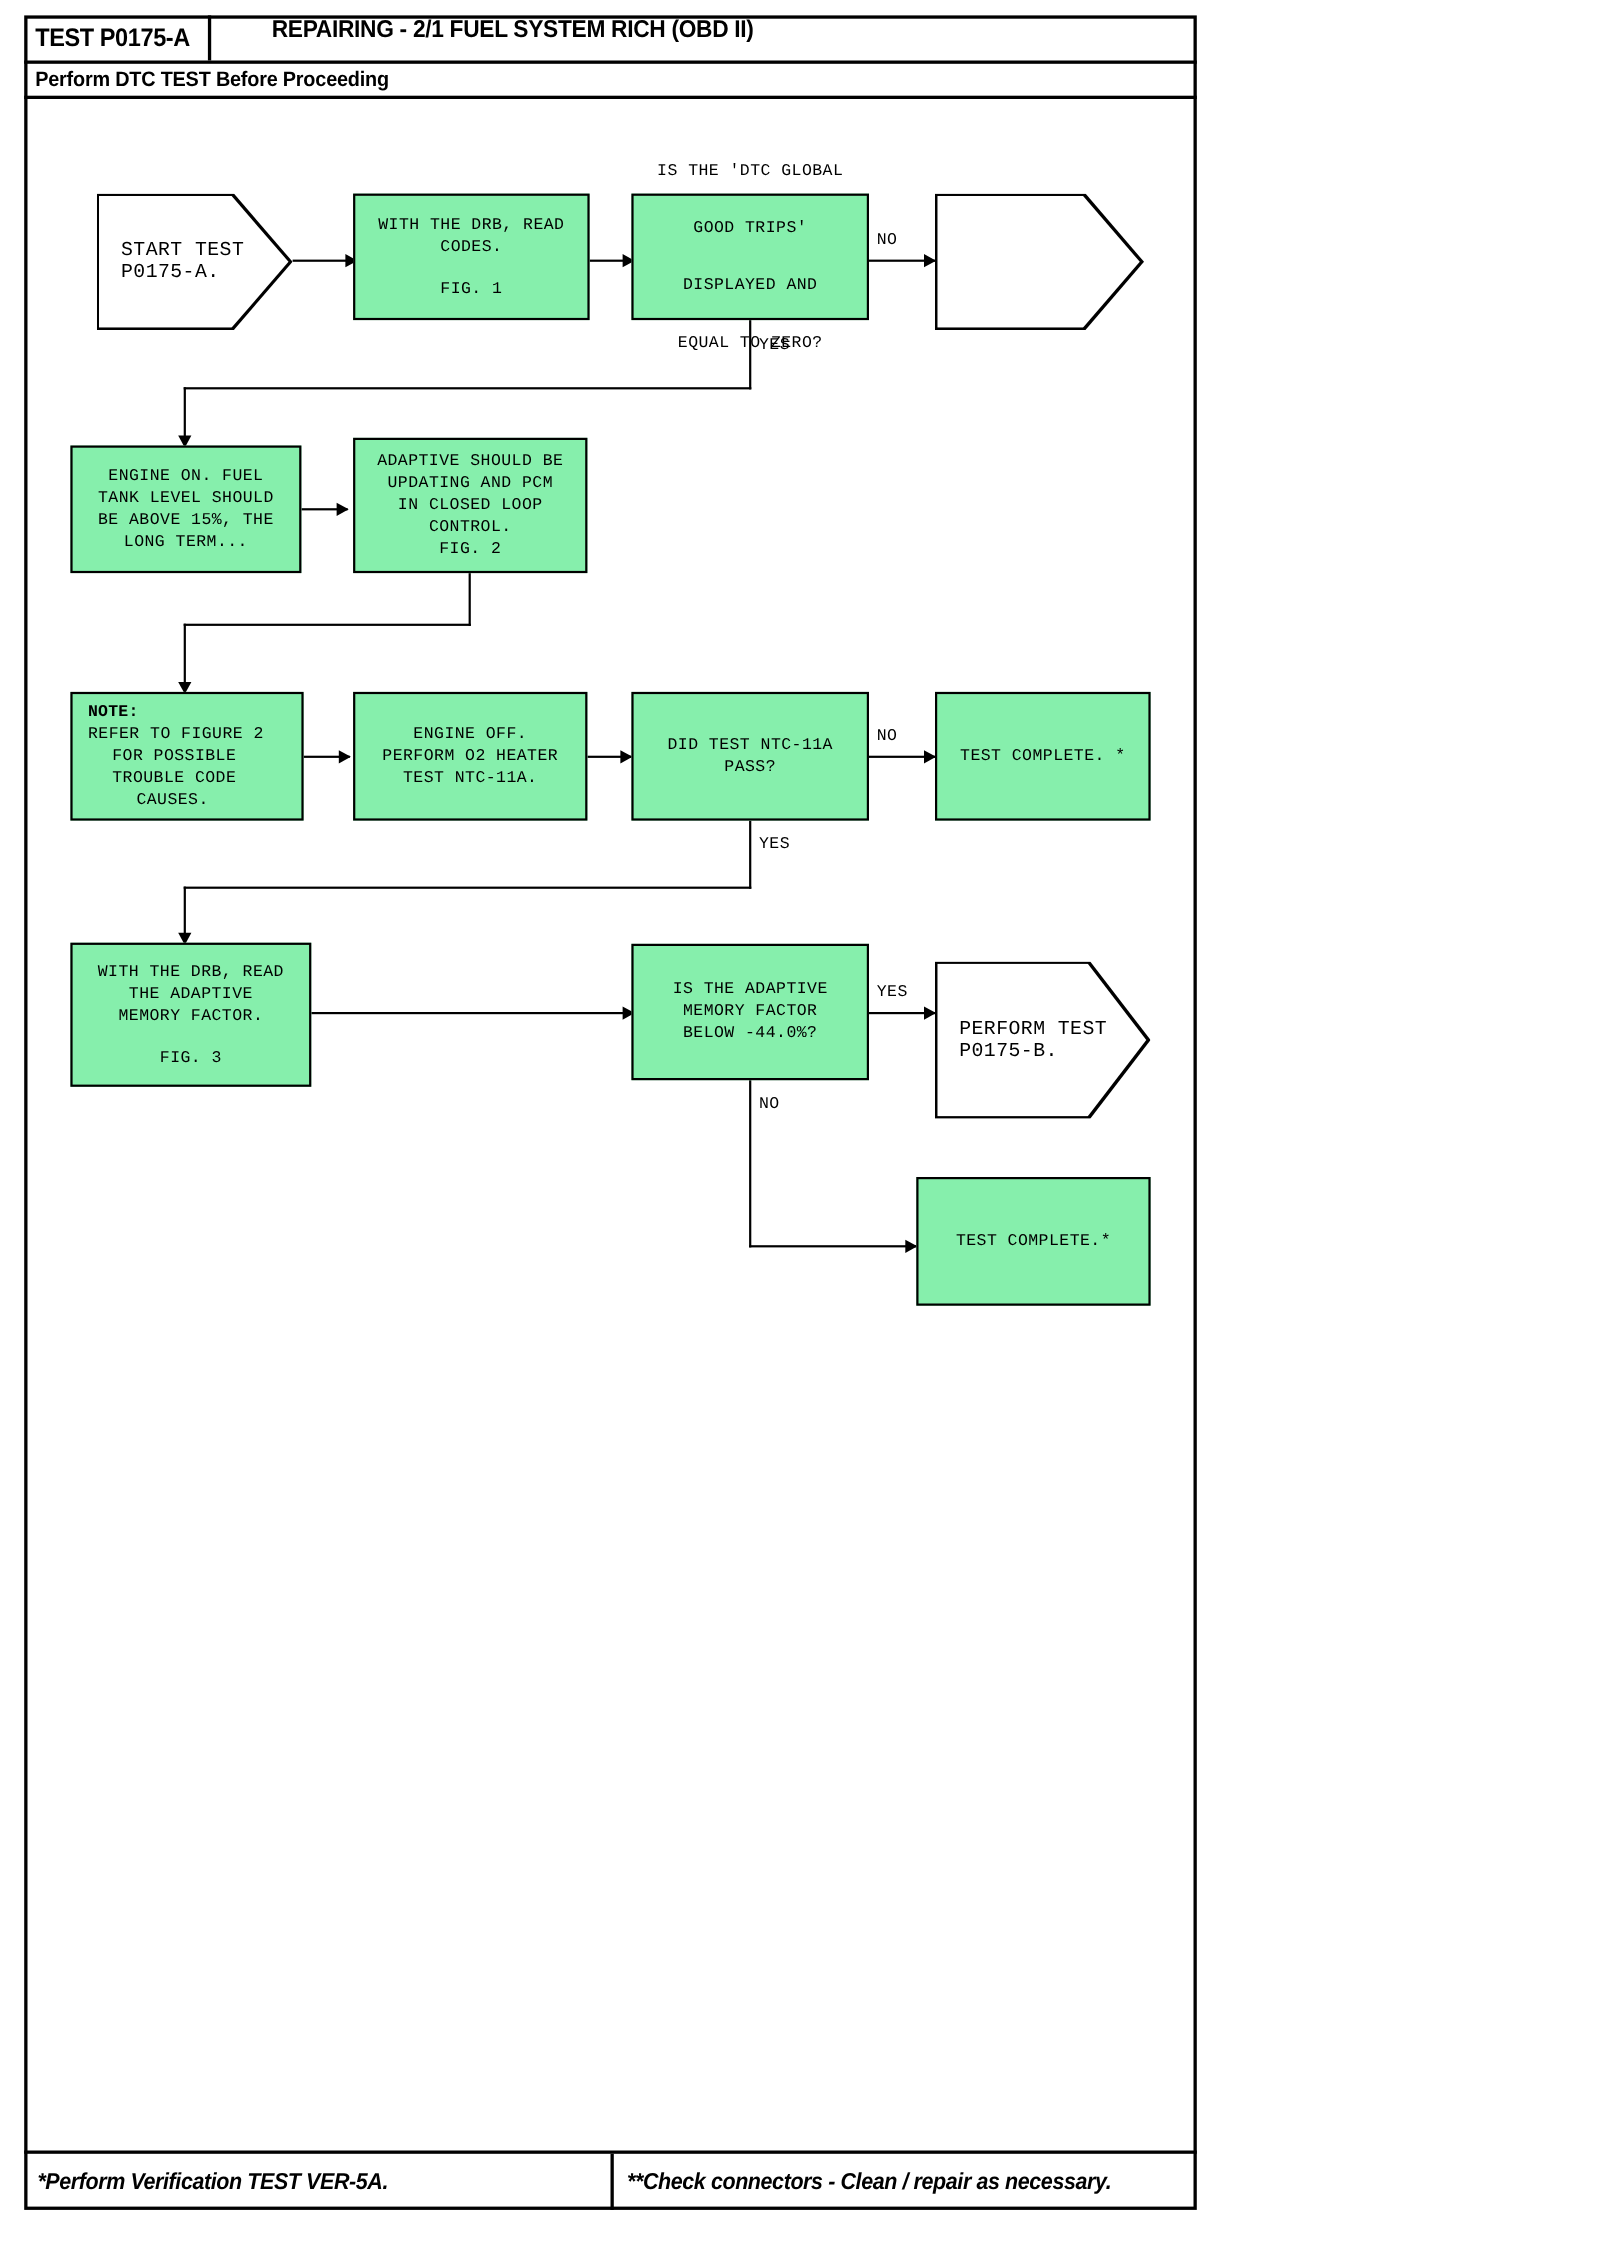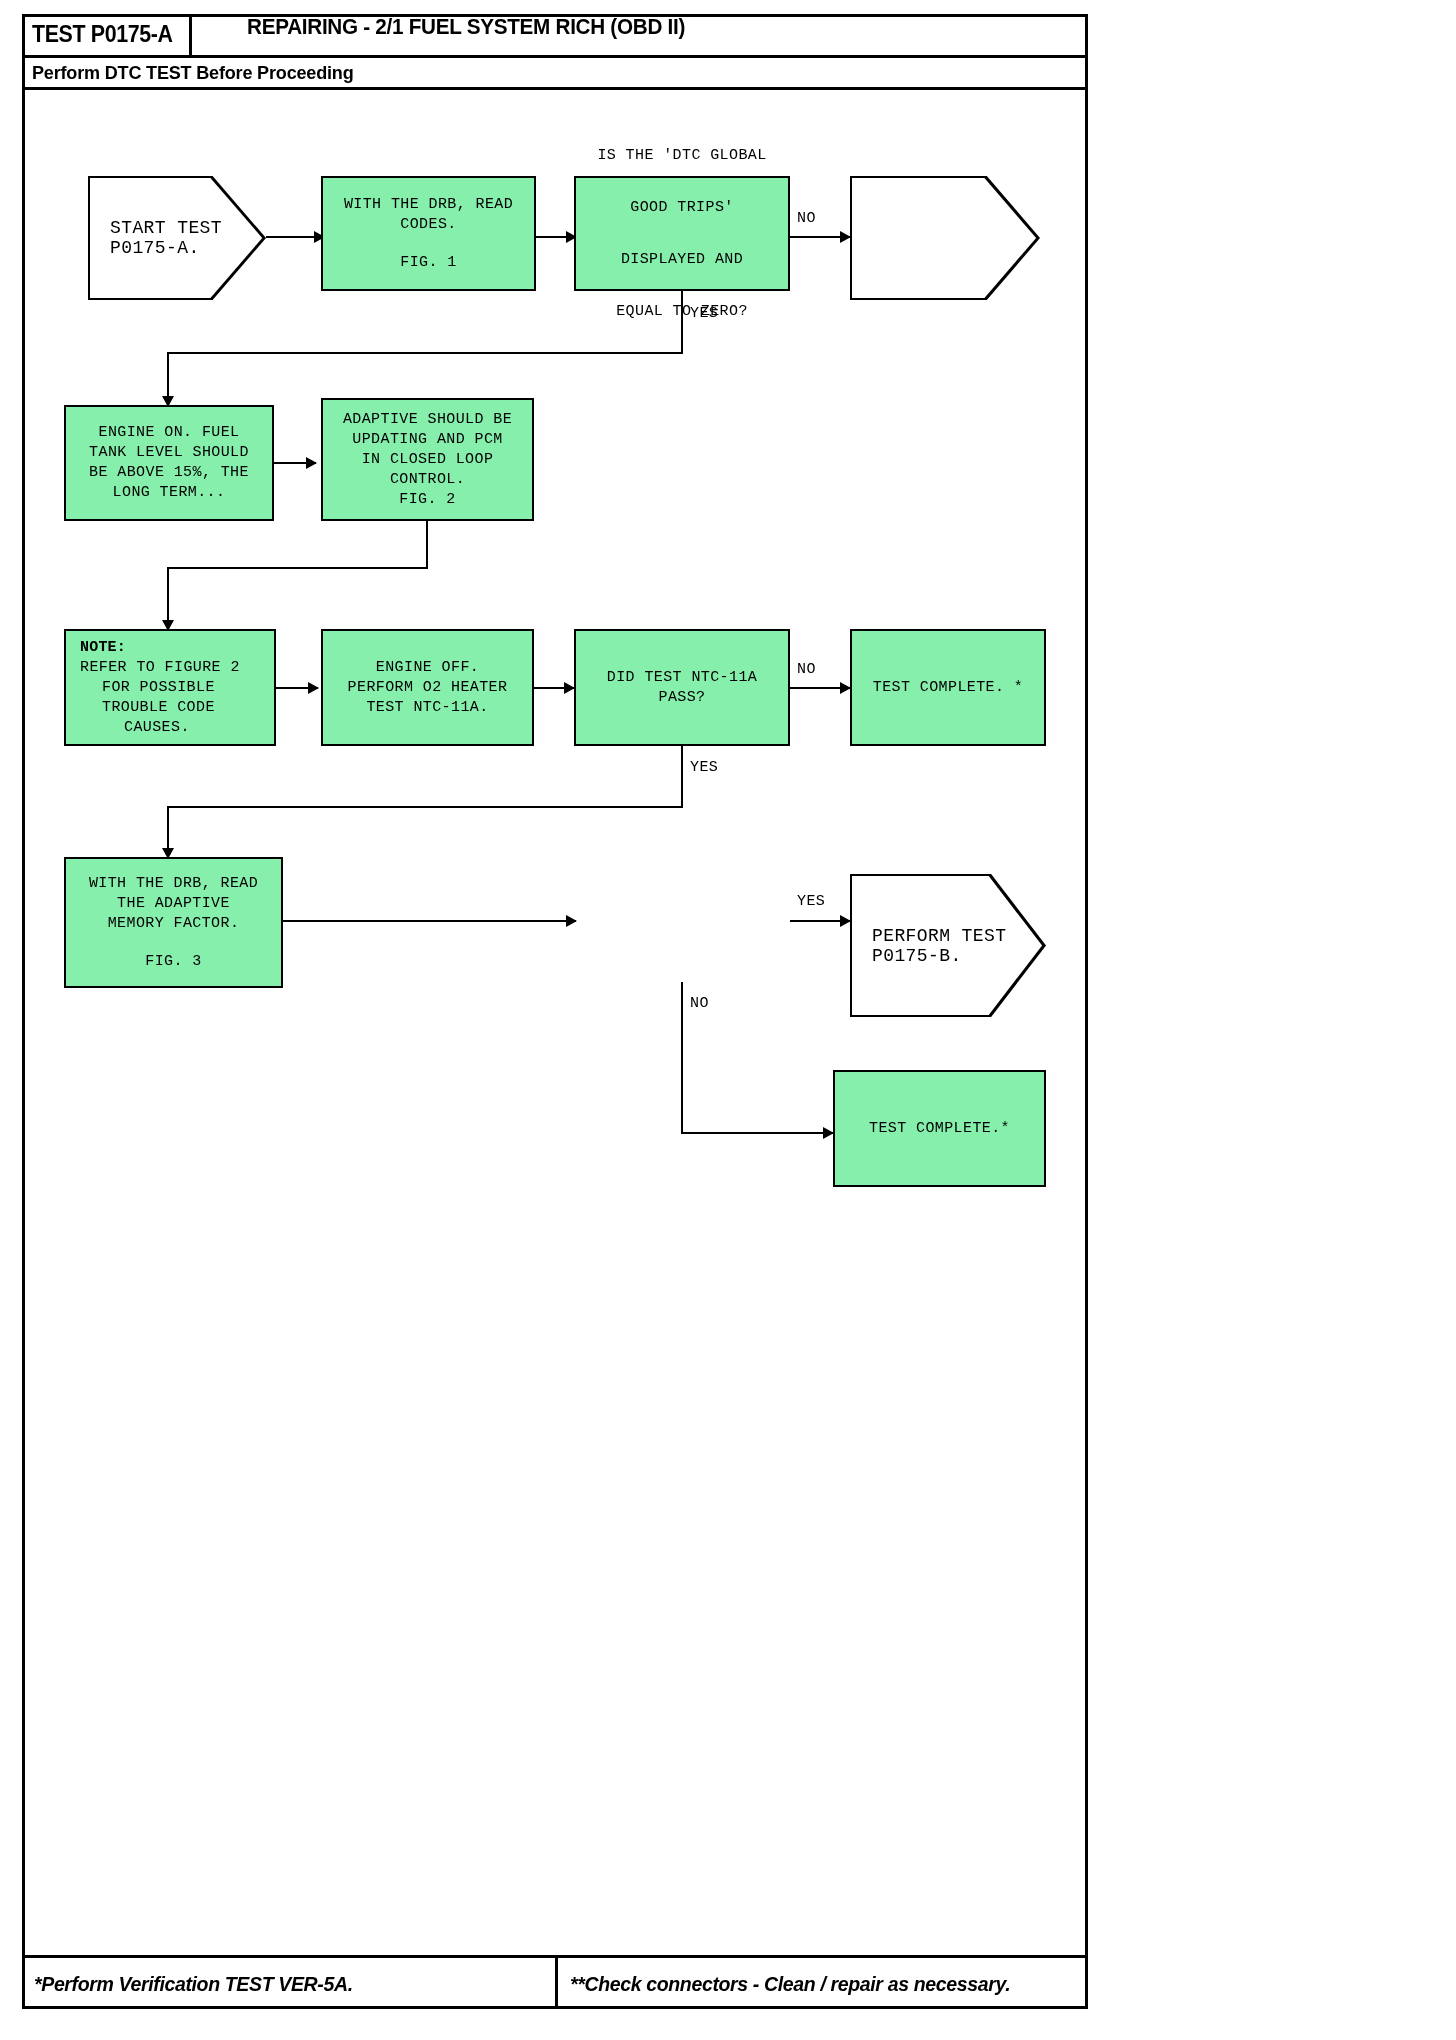--- a/index.html
+++ b/index.html
@@ -306,20 +306,25 @@
     <span class="ln">WITH THE DRB, READ</span>
     <span class="ln">THE ADAPTIVE</span>
     <span class="ln">MEMORY FACTOR.</span>
     <span class="ln spacer"></span>
     <span class="ln">FIG. 3</span>
   </div>
 
   <div class="hline" style="left:283px; top:920px; width:293px;"></div>
   <div class="arrow-r" style="left:566px; top:915px;"></div>
 
+  <div class="node" style="left:574px; top:858px; width:216px; height:124px;">
+    <span class="ln">IS THE ADAPTIVE</span>
+    <span class="ln">MEMORY FACTOR</span>
+    <span class="ln">BELOW -44.0%?</span>
+  </div>
 
   <div class="hline" style="left:790px; top:920px; width:62px;"></div>
   <div class="arrow-r" style="left:840px; top:915px;"></div>
   <div class="elabel" style="left:797px; top:893px;">YES</div>
 
   <div class="pent la" style="left:850px; top:838px; width:196px; height:143px;
         clip-path: polygon(0 0, 72% 0, 100% 50%, 72% 100%, 0 100%); margin-top: 36px;">
     <div class="inner" style="clip-path: polygon(0 0, 71.2% 0, 99% 50%, 71.2% 100%, 0 100%);"></div>
     <div class="ptxt">
       <span class="ln">PERFORM TEST</span>

